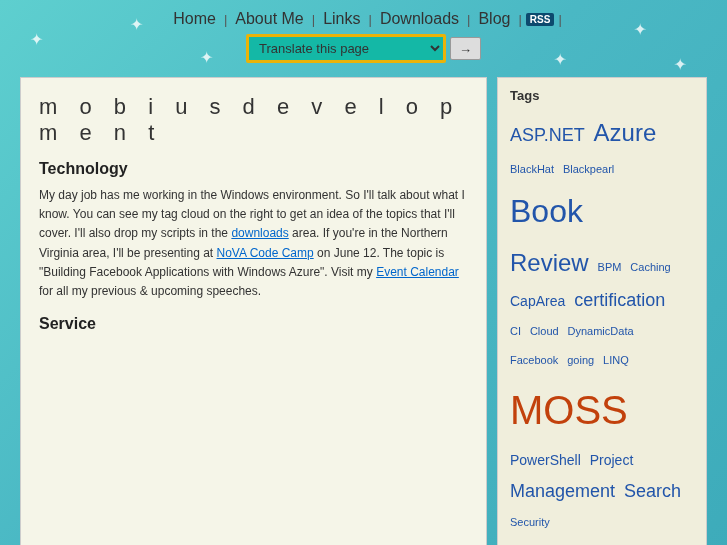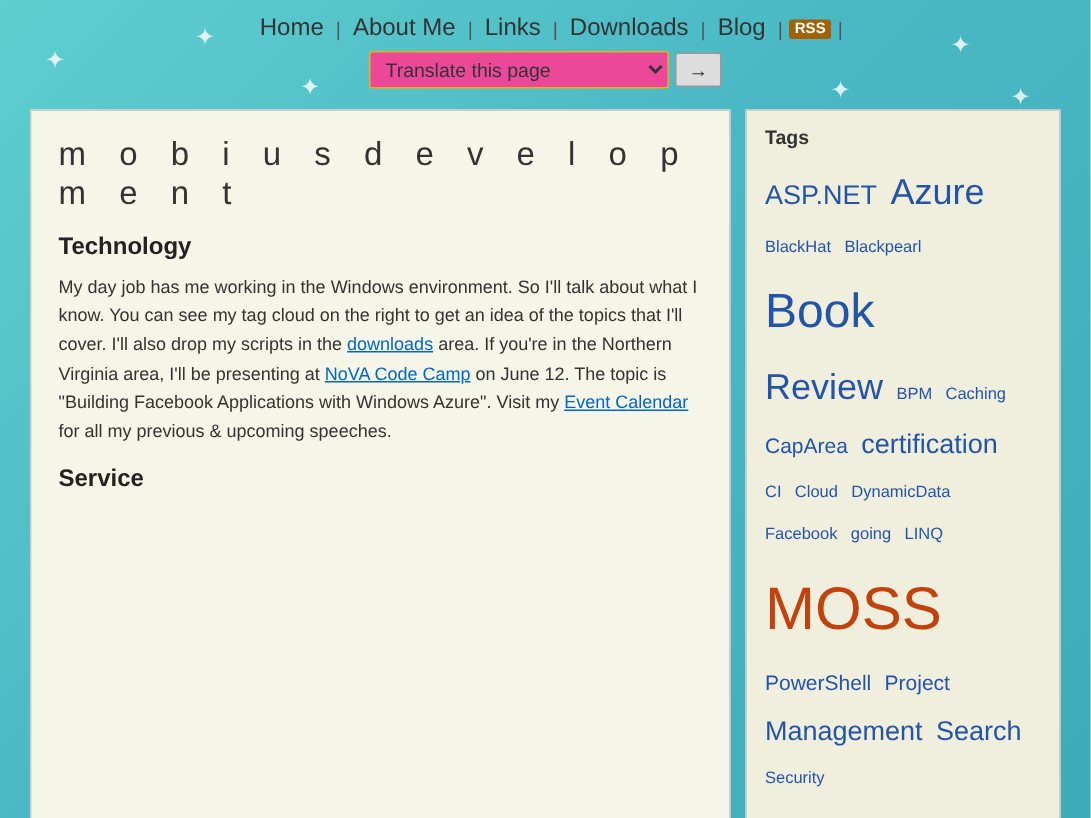--- a/index.html
+++ b/index.html
@@ -34,21 +34,21 @@
       padding: 0 8px;
       cursor: pointer;
     }
 
     .nav-sep {
       color: #555;
       font-size: 13px;
     }
 
     .rss-badge {
-      background: #a16207;
+      background: #0c4a6e;
       color: white;
       font-size: 10px;
       font-weight: bold;
       padding: 1px 4px;
       border-radius: 2px;
       margin: 0 4px;
       cursor: pointer;
     }
 
     
@@ -57,22 +57,22 @@
       align-items: center;
       justify-content: center;
       gap: 4px;
       margin-bottom: 8px;
     }
 
     .translate-select {
       width: 200px;
       padding: 3px 6px;
       font-size: 13px;
-      border: 1px solid #eab308;
-      background: #ec4899;
+      border: 3px solid #eab308;
+      background: #14b8a6;
       color: #333;
       border-radius: 2px;
     }
 
     .translate-btn {
       background: #ddd;
       border: 1px solid #999;
       padding: 3px 8px;
       cursor: pointer;
       font-size: 13px;

